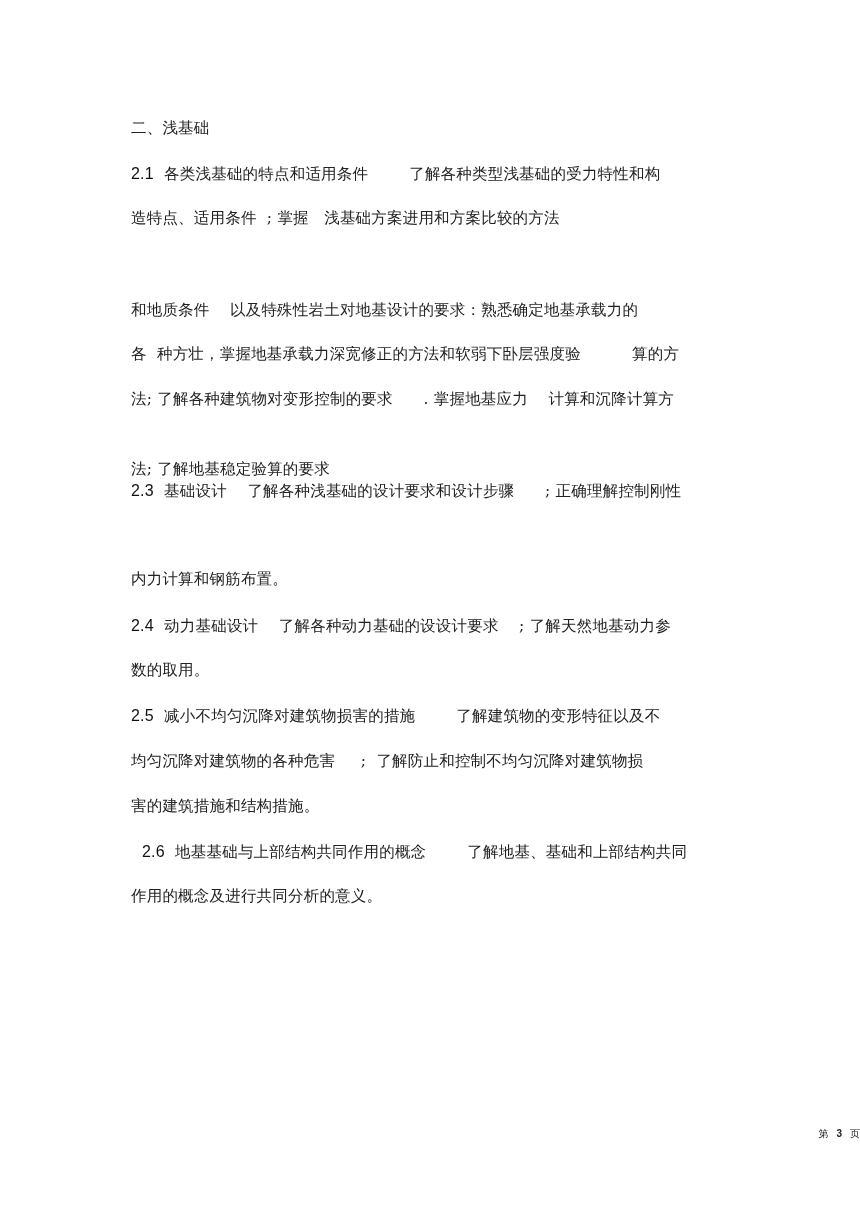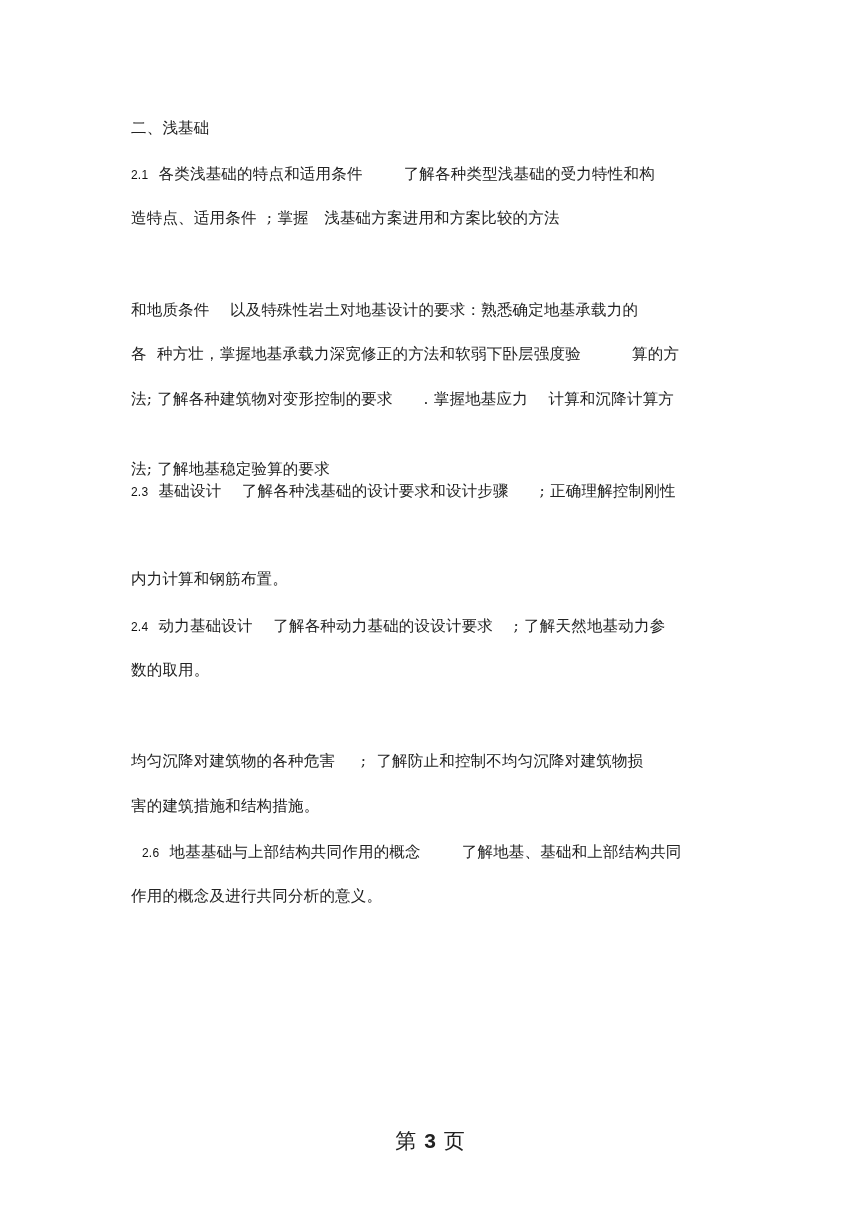--- a/index.html
+++ b/index.html
@@ -1,21 +1,21 @@
 <!DOCTYPE html>
 <html><head>
 <meta charset="utf-8">
 <style>
   html, body { margin: 0; padding: 0; background: #ffffff; }
   body { width: 860px; height: 1218px; position: relative; overflow: hidden;
          font-family: "DejaVu Serif", "Liberation Serif", serif; color: #222; }
   .page { position: absolute; left: 0; top: 0; width: 860px; height: 985px; }
   .line { position: absolute; left: 131px; font-size: 15.5px; white-space: pre; line-height: 20px; letter-spacing: 0.2px; }
-  .num { font-family: "Liberation Sans", "DejaVu Sans", sans-serif; font-size: 12px; color: #111; }
-  .footer { position: absolute; top: 1127px; left: 0; width: 860px; text-align: center; font-size: 21px; }
+  .num { font-family: "Liberation Sans", "DejaVu Sans", sans-serif; font-size: 16px; color: #111; }
+  .footer { position: absolute; top: 1127px; left: 0; width: 860px; text-align: right; font-size: 10px; }
   .footer .pn { font-family: "Liberation Sans", sans-serif; font-weight: bold; margin: 0 8px; }
 </style>
 </head>
 <body>
 
 <div class="page">
   <div class="line" style="top:118px;">二、浅基础</div>
 
   <div class="line" style="top:164px;"><span class="num">2.1</span><span>  各类浅基础的特点和适用条件        了解各种类型浅基础的受力特性和构</span></div>
   <div class="line" style="top:208px;"><span>造特点、适用条件  ; 掌握   浅基础方案进用和方案比较的方法</span></div>
@@ -24,20 +24,21 @@
   <div class="line" style="top:344px;"><span>各  种方壮，掌握地基承载力深宽修正的方法和软弱下卧层强度验          算的方</span></div>
   <div class="line" style="top:389px;"><span>法; 了解各种建筑物对变形控制的要求      . 掌握地基应力    计算和沉降计算方</span></div>
   <div class="line" style="top:446px;margin-top:13px;"><span>法; 了解地基稳定验算的要求</span></div>
 
   <div class="line" style="top:481px;"><span class="num">2.3</span><span>  基础设计    了解各种浅基础的设计要求和设计步骤      ; 正确理解控制刚性</span></div>
   <div class="line" style="top:569px;"><span>内力计算和钢筋布置。</span></div>
 
   <div class="line" style="top:616px;"><span class="num">2.4</span><span>  动力基础设计    了解各种动力基础的设设计要求    ; 了解天然地基动力参</span></div>
   <div class="line" style="top:660px;"><span>数的取用。</span></div>
 
+  <div class="line" style="top:706px;"><span class="num">2.5</span><span>  减小不均匀沉降对建筑物损害的措施        了解建筑物的变形特征以及不</span></div>
   <div class="line" style="top:751px;"><span>均匀沉降对建筑物的各种危害     ;  了解防止和控制不均匀沉降对建筑物损</span></div>
   <div class="line" style="top:796px;"><span>害的建筑措施和结构措施。</span></div>
 
   <div class="line" style="top:842px;margin-left:11px;"><span class="num">2.6</span><span>  地基基础与上部结构共同作用的概念        了解地基、基础和上部结构共同</span></div>
   <div class="line" style="top:886px;"><span>作用的概念及进行共同分析的意义。</span></div>
 
   <div class="footer">
     <span>第</span><span class="pn">3</span><span>页</span>
   </div>
 </div>

